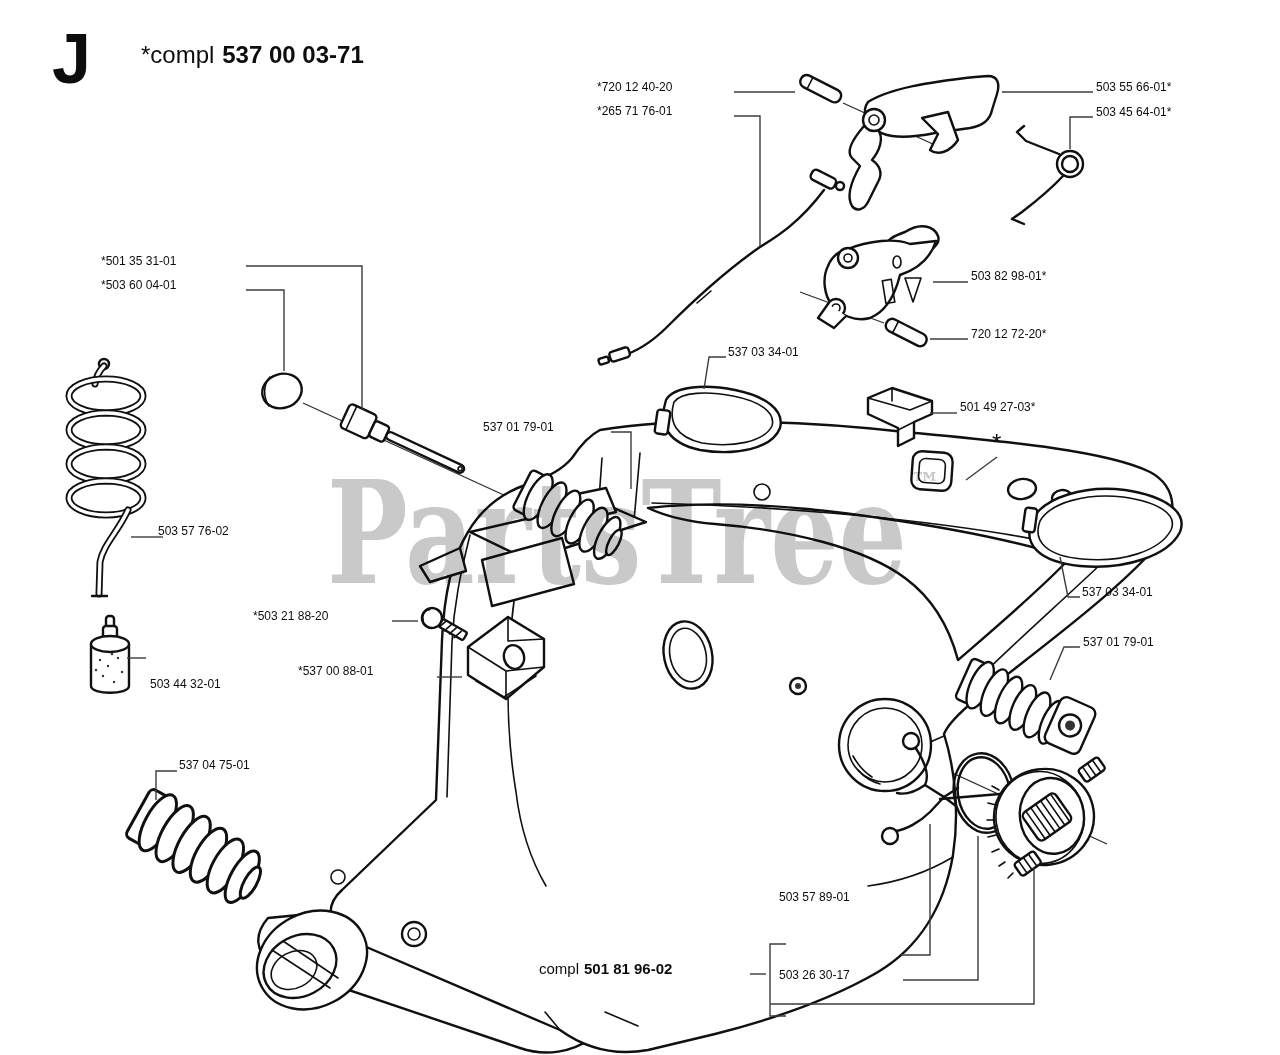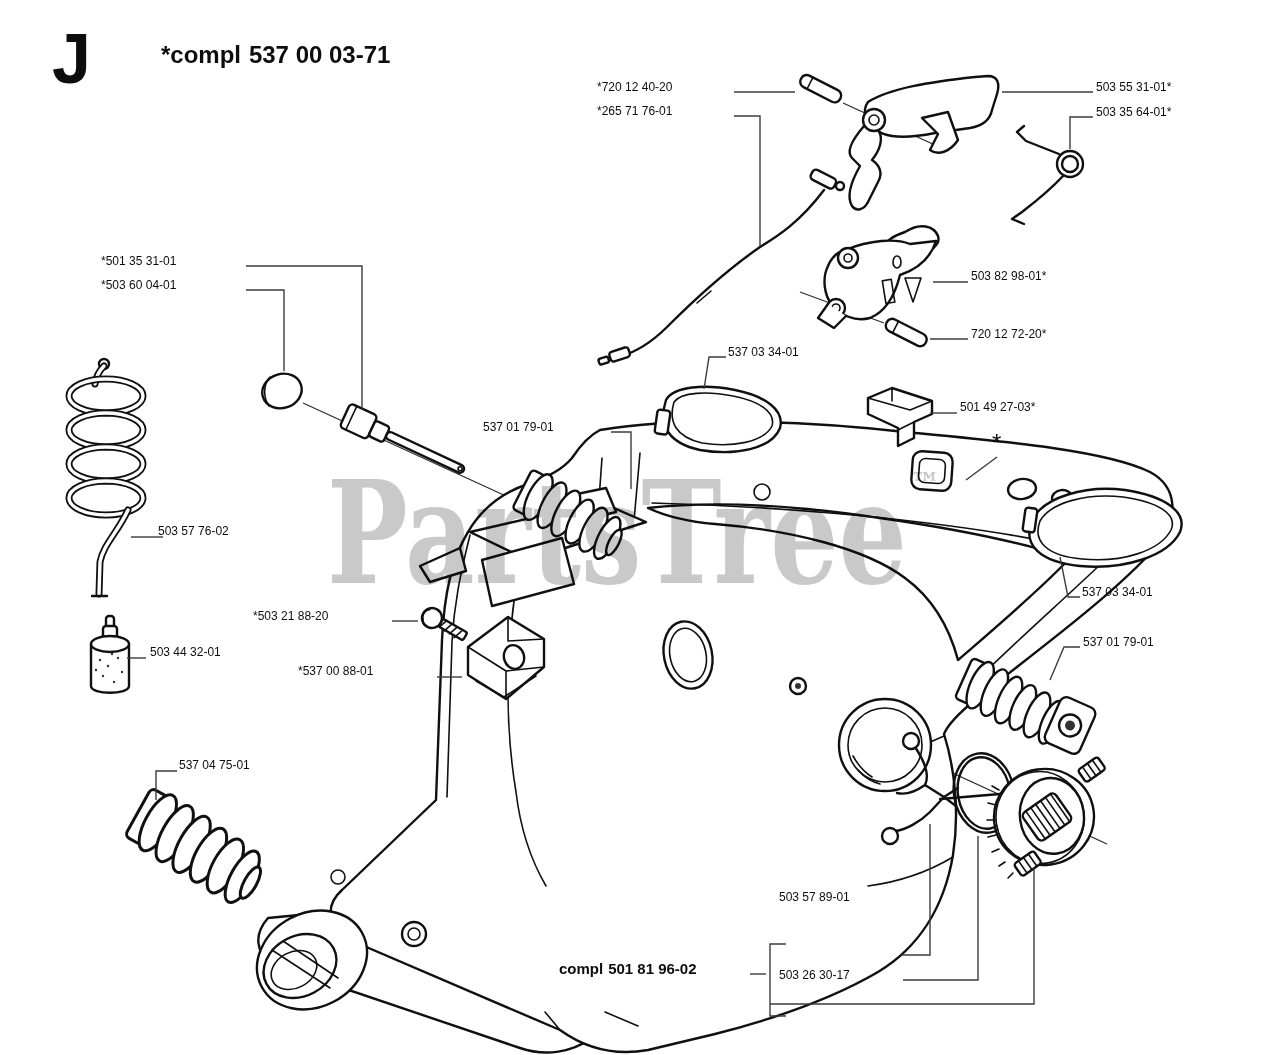--- a/index.html
+++ b/index.html
@@ -2,21 +2,21 @@
 <html><head>
 <meta charset="utf-8">
 <style>
   html,body{margin:0;padding:0;background:#ffffff;}
   #stage{position:relative;width:1280px;height:1055px;background:#ffffff;overflow:hidden;
          font-family:"Liberation Sans",sans-serif;color:#0d0d0d;}
   #art{position:absolute;left:0;top:0;}
   .lbl{position:absolute;font-size:12px;line-height:1.1;white-space:nowrap;color:#0d0d0d;}
   .lbl.big{font-size:24px;}
   .lbl.huge{font-size:70px;font-weight:bold;line-height:1;}
-  .lbl .bold{font-weight:bold;margin-left:20px;}
+  .lbl .bold{font-weight:normal;}
   .lbl .num{margin-left:0.33em;font-weight:bold;}
   .lbl.star{font-size:24px;}
   
   .part{fill:#ffffff;stroke:#101010;stroke-width:2.4;stroke-linejoin:round;stroke-linecap:round;}
   .thin{fill:none;stroke:#101010;stroke-width:1.6;stroke-linejoin:round;stroke-linecap:round;}
   .wire{fill:none;stroke:#101010;stroke-width:2.4;stroke-linejoin:round;stroke-linecap:round;}
   .wireA{fill:none;stroke:#101010;stroke-width:7;stroke-linecap:round;}
   .wireB{fill:none;stroke:#ffffff;stroke-width:3.4;stroke-linecap:round;}
   .leader{fill:none;stroke:#3c3c3c;stroke-width:1.4;}
   .axis{fill:none;stroke:#2e2e2e;stroke-width:1.3;}
@@ -326,35 +326,35 @@
     </g>
   </svg>
 
   <div class="lbl huge" style="left:52px;top:24px">J</div>
   <div class="lbl big" style="left:141px;top:42px">
     <span class="bold">*compl</span><span class="num">537 00 03-71</span>
   </div>
 
   <div class="lbl" style="left:597px;top:81px">*720 12 40-20</div>
   <div class="lbl" style="left:597px;top:105px">*265 71 76-01</div>
-  <div class="lbl" style="left:1096px;top:81px">503 55 31-01*</div>
-  <div class="lbl" style="left:1096px;top:106px">503 35 64-01*</div>
+  <div class="lbl" style="left:1096px;top:81px">503 55 66-01*</div>
+  <div class="lbl" style="left:1096px;top:106px">503 45 64-01*</div>
   <div class="lbl" style="left:101px;top:255px">*501 35 31-01</div>
   <div class="lbl" style="left:101px;top:279px">*503 60 04-01</div>
   <div class="lbl" style="left:971px;top:270px">503 82 98-01*</div>
   <div class="lbl" style="left:971px;top:328px">720 12 72-20*</div>
   <div class="lbl" style="left:728px;top:346px">537 03 34-01</div>
   <div class="lbl" style="left:960px;top:401px">501 49 27-03*</div>
   <div class="lbl" style="left:483px;top:421px">537 01 79-01</div>
   <div class="lbl star" style="left:992px;top:430px">*</div>
   <div class="lbl" style="left:158px;top:525px">503 57 76-02</div>
   <div class="lbl" style="left:1082px;top:586px">537 03 34-01</div>
   <div class="lbl" style="left:253px;top:610px">*503 21 88-20</div>
   <div class="lbl" style="left:1083px;top:636px">537 01 79-01</div>
-  <div class="lbl" style="left:150px;top:646px">503 44 32-01</div>
+  <div class="lbl" style="left:150px;top:678px">503 44 32-01</div>
   <div class="lbl" style="left:298px;top:665px">*537 00 88-01</div>
   <div class="lbl" style="left:179px;top:759px">537 04 75-01</div>
   <div class="lbl" style="left:779px;top:891px">503 57 89-01</div>
   <div class="lbl" style="left:779px;top:969px">503 26 30-17</div>
 
   <div class="lbl" style="left:539px;top:961px;font-size:15px">
     <span class="bold">compl</span><span class="num">501 81 96-02</span>
   </div>
 
 </div>

